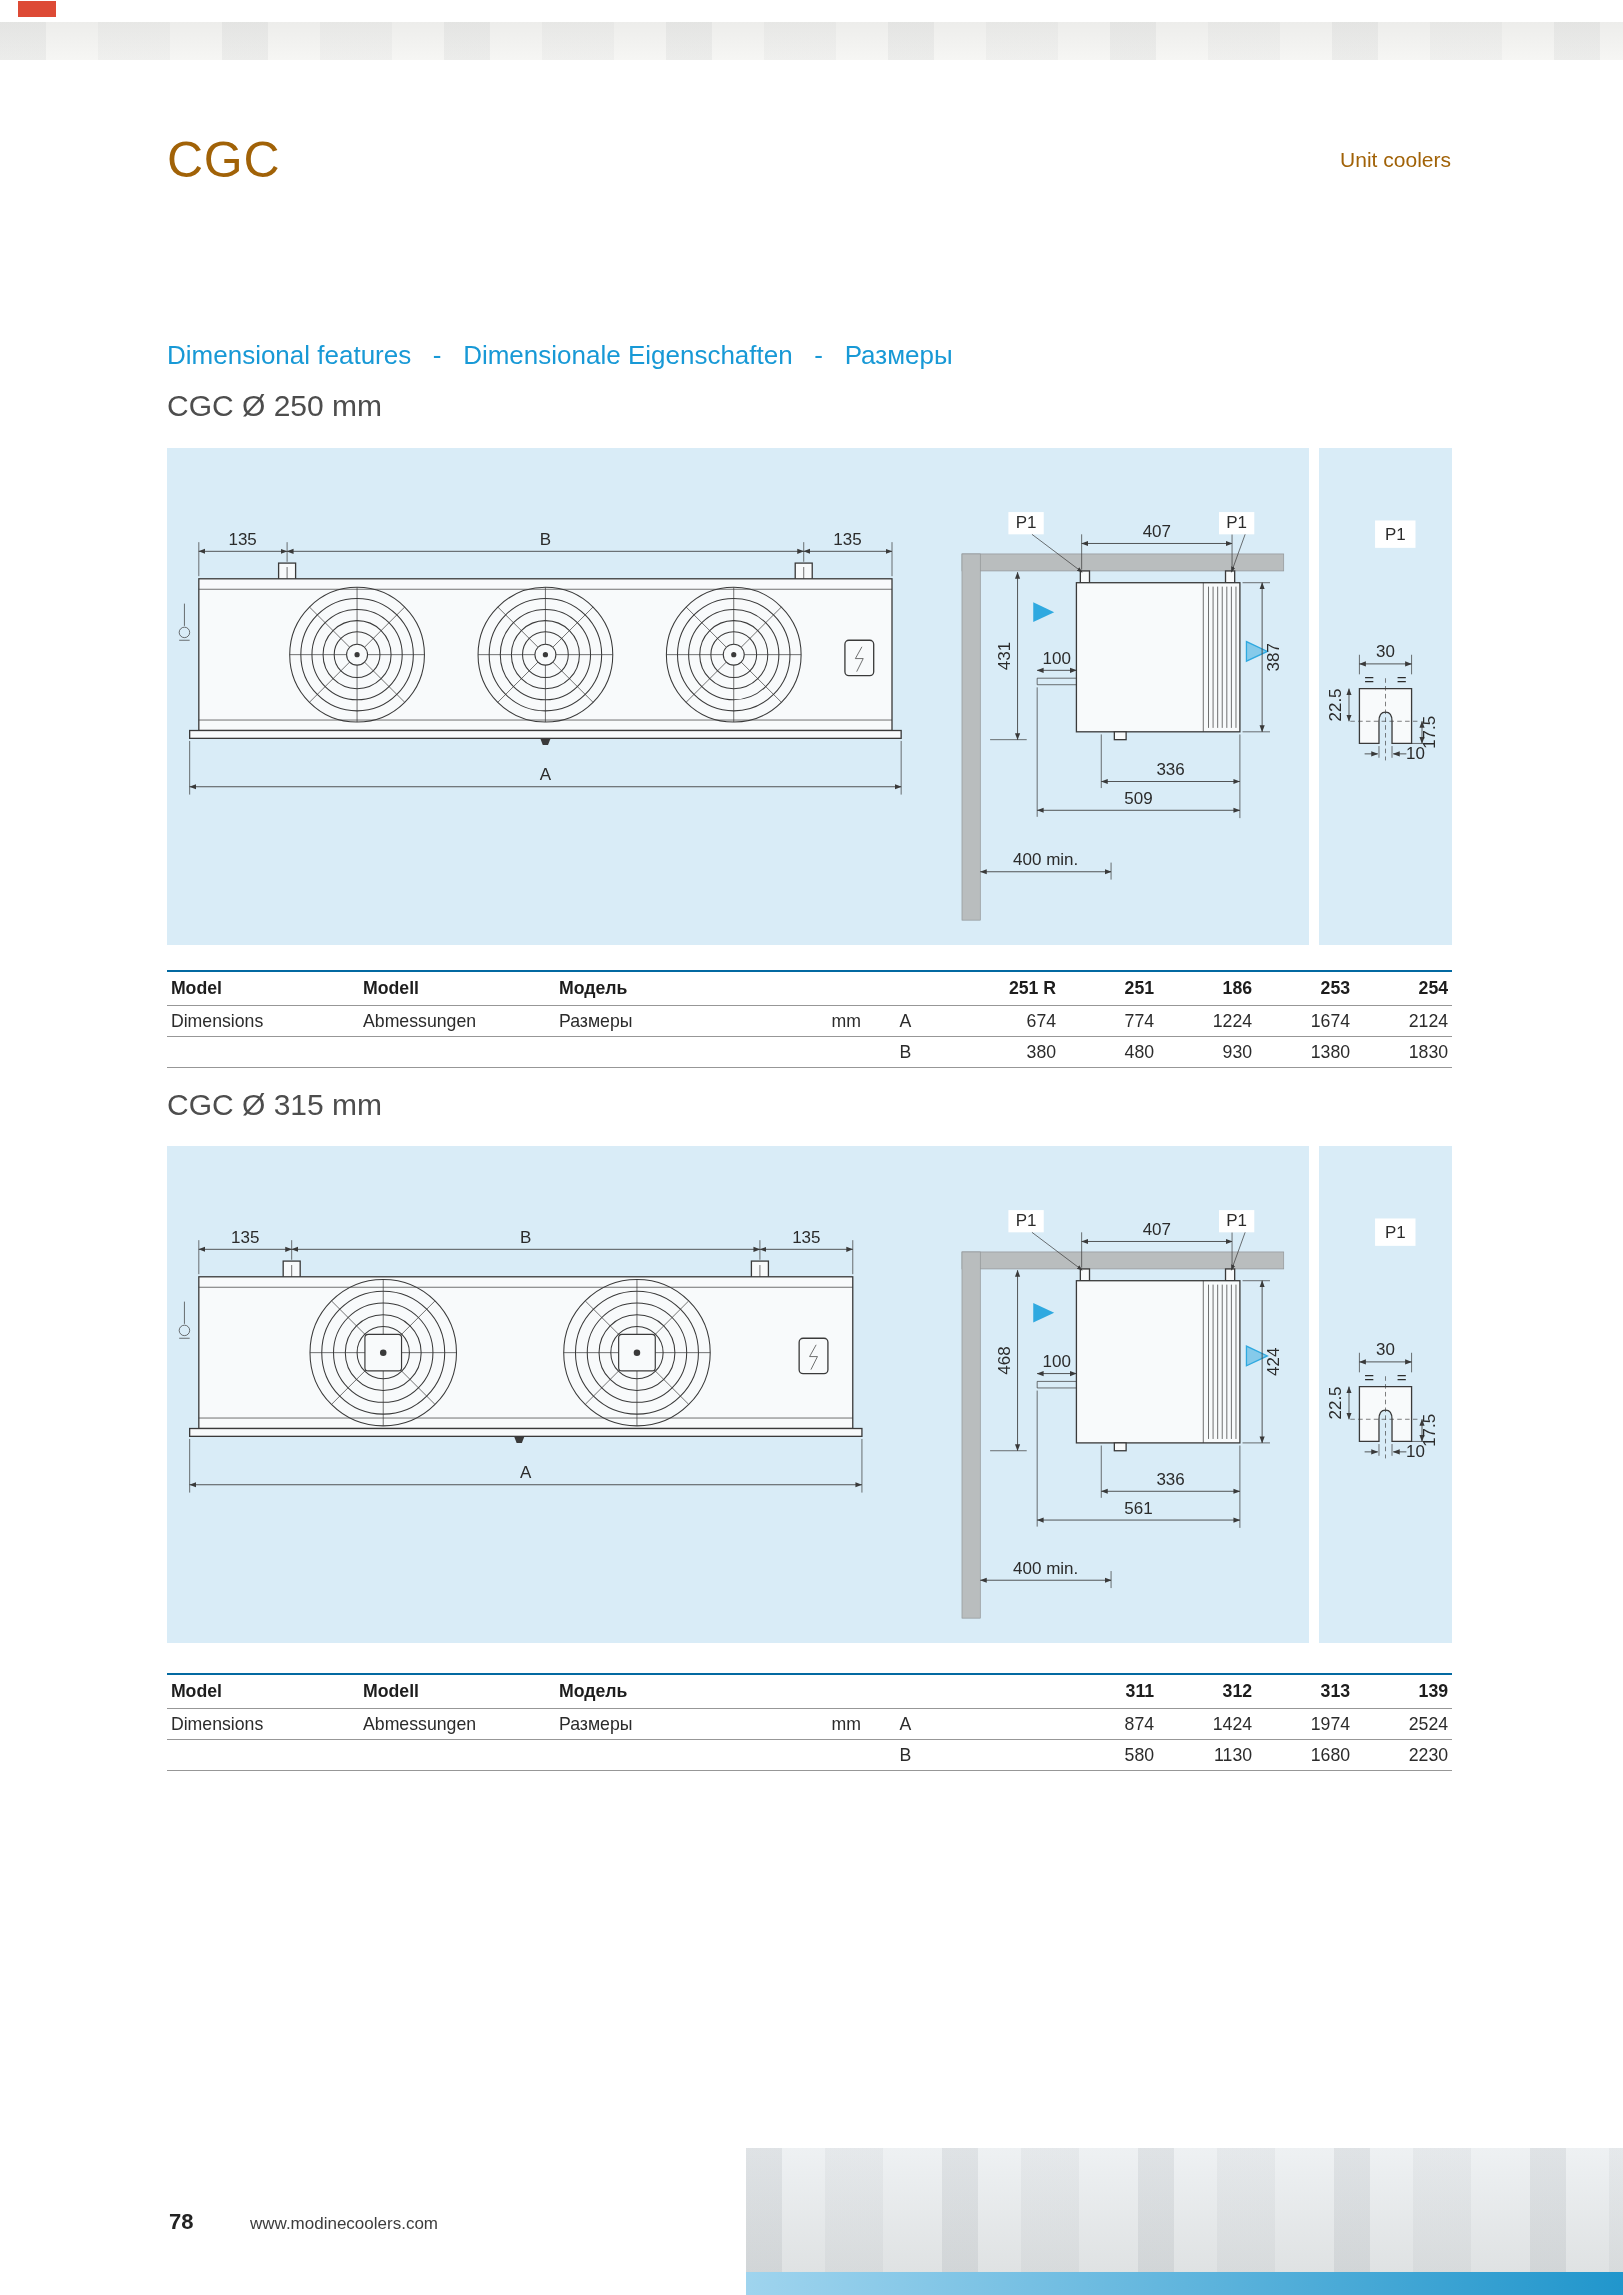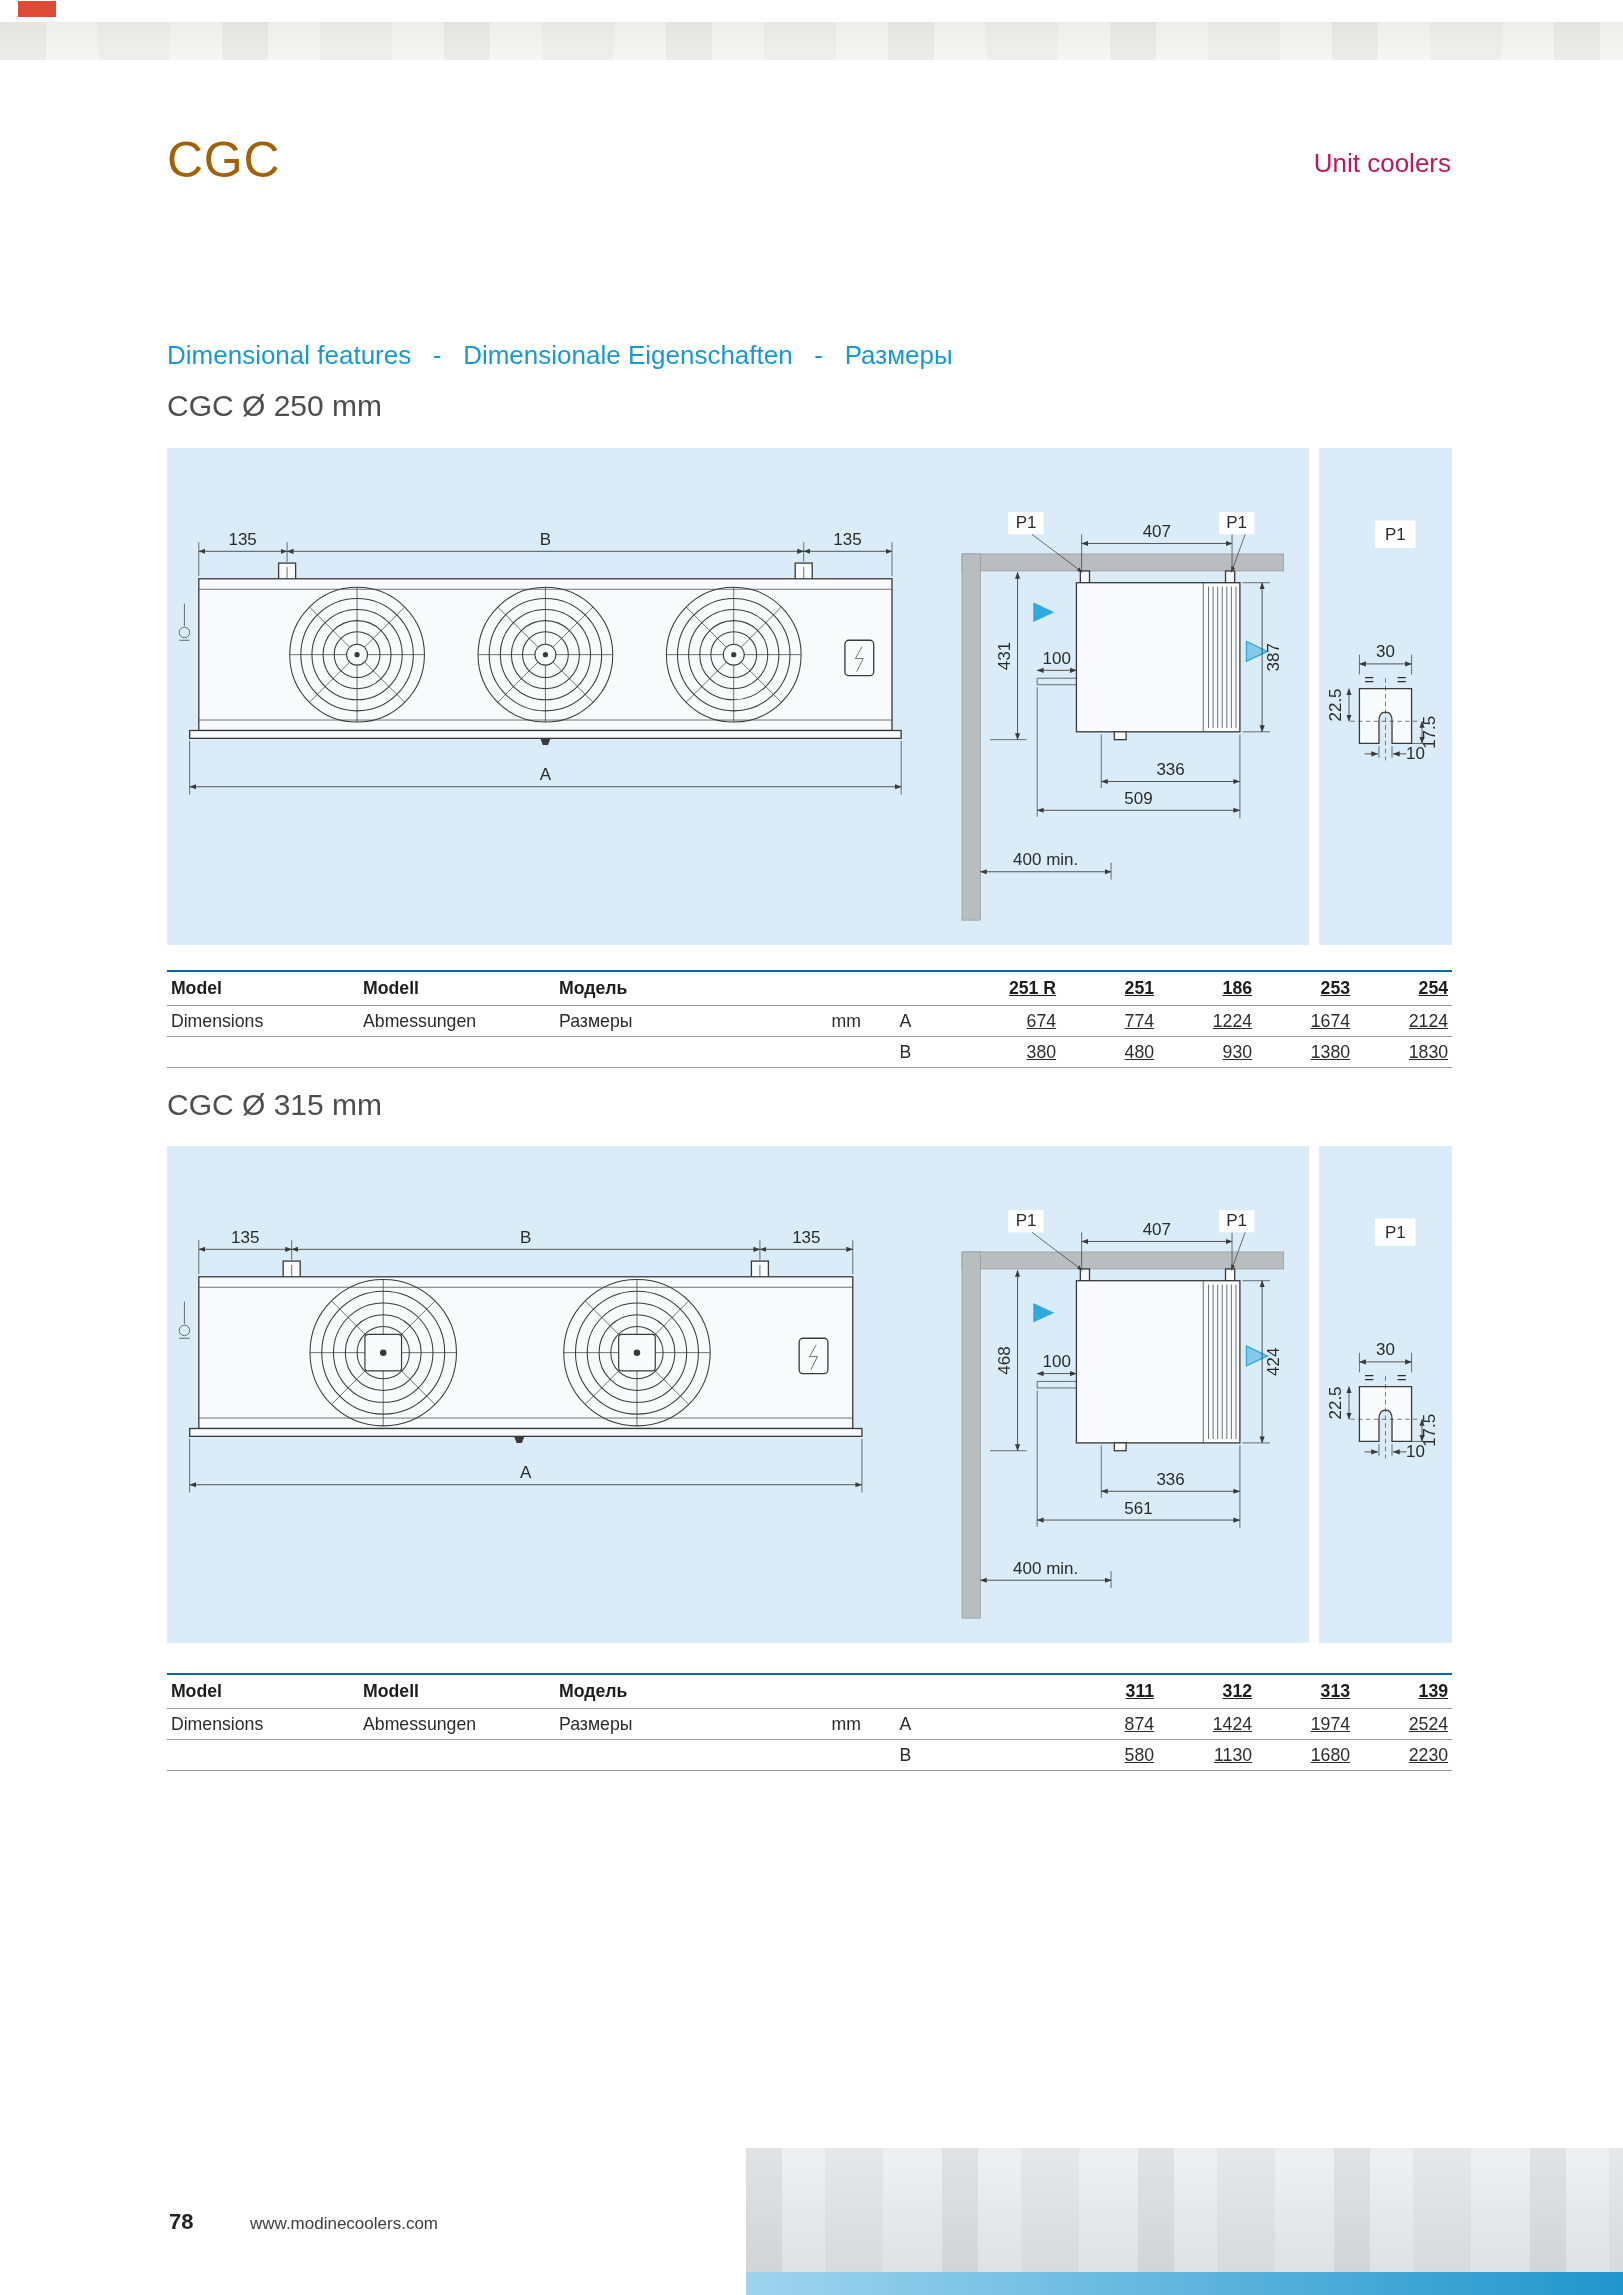--- a/index.html
+++ b/index.html
@@ -11,21 +11,21 @@
   .top-banner { position:absolute; left:0; top:22px; width:1623px; height:38px;
     background:linear-gradient(180deg,#ededeb,#f6f6f4);
   }
   .top-banner .texture { position:absolute; inset:0;
     background:repeating-linear-gradient(90deg, rgba(120,125,130,.08) 0 46px, rgba(0,0,0,0) 46px 98px, rgba(120,125,130,.05) 98px 170px, rgba(0,0,0,0) 170px 222px);
   }
   .brand-mark { position:absolute; left:18.3px; top:1.3px; width:38px; height:15.7px; background:#dd4a35; }
 
   
   .product-title { position:absolute; left:167px; top:131px; font-size:50px; font-weight:400; color:#a16207; letter-spacing:0.7px; }
-  .category-label { position:absolute; right:172px; top:148px; font-size:26px; color:#be185d; }
+  .category-label { position:absolute; right:172px; top:148px; font-size:21px; color:#a16207; }
 
   
   .section-title { position:absolute; left:167px; top:340px; font-size:26px; color:#1899d6; white-space:nowrap; }
   .section-title .dash { margin:0 14.4px; }
 
   .panel-title { position:absolute; left:167px; font-size:30px; color:#4d4d4d; }
 
   .panel { position:absolute; background:#d9ecf7; }
   .panel svg { display:block; font-family:"Liberation Sans", sans-serif; }
 
@@ -40,21 +40,21 @@
   
   .dim-table { position:absolute; left:167px; width:1285px; border-top:2px solid #0369a1; }
   .t-row { display:flex; align-items:center; height:31px; border-bottom:0.7px solid #979797; font-size:17.7px; color:#2b2b2b; }
   .t-row.t-head { height:34px; font-weight:bold; color:#1d1d1d; }
   .tc { flex:0 0 auto; }
   .tc-a { width:196px; padding-left:3.9px; }
   .tc-b { width:196px; }
   .tc-c { width:249px; }
   .tc-unit { width:85px; padding-left:23.6px; }
   .tc-dim { width:46px; padding-left:6.5px; }
-  .tnum { margin-left:auto; display:flex;text-decoration:underline; }
+  .tnum { margin-left:auto; display:flex; }
   .tc-num { width:98px; text-align:right; padding-right:3.9px; }
   .t-head .tc-num { font-weight:bold; }
 
   
   .page-number { position:absolute; left:169px; top:2209px; font-size:22px; font-weight:bold; color:#222; }
   .site-url { position:absolute; left:250px; top:2214px; font-size:17px; color:#3d3d3d; }
   .footer-photo { position:absolute; left:746px; top:2148px; width:877px; height:124px;
     background:linear-gradient(180deg,#eef1f3,#dfe2e3);
   }
   .footer-photo .texture { position:absolute; inset:0;

